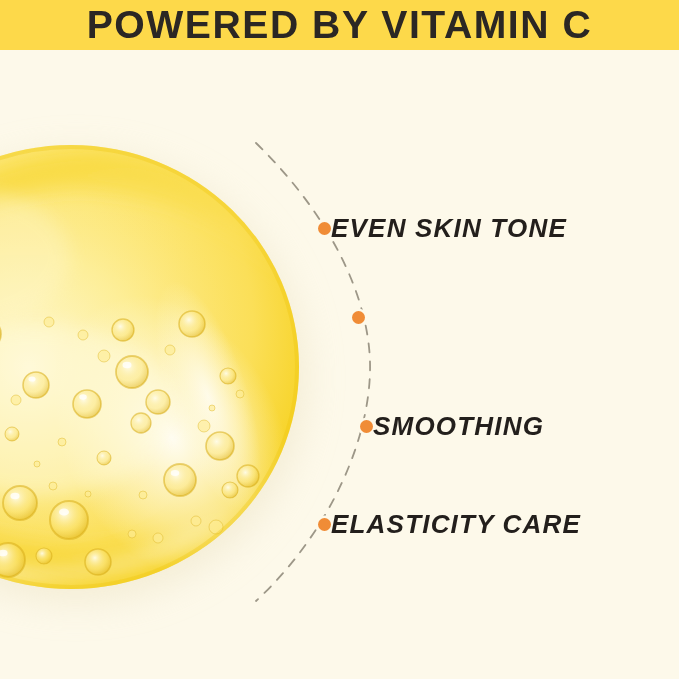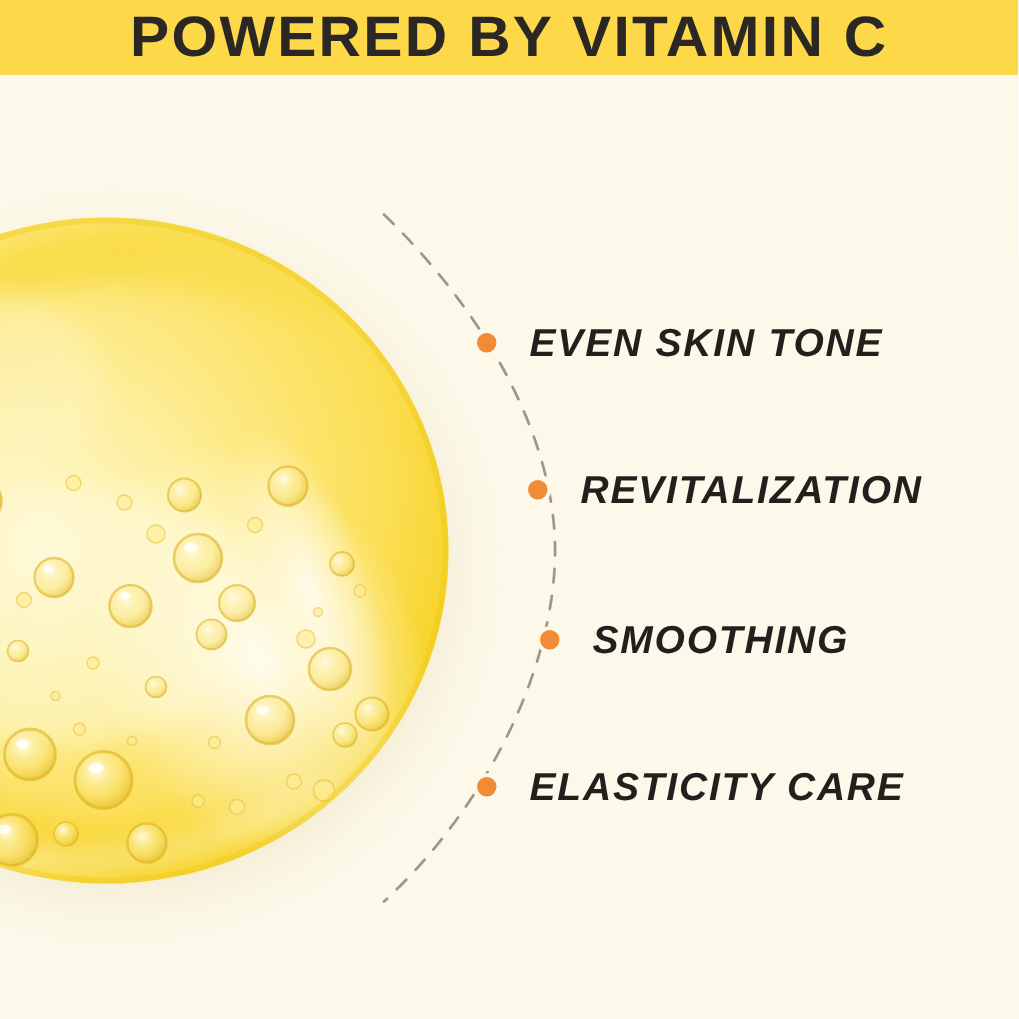--- a/index.html
+++ b/index.html
@@ -79,21 +79,20 @@
   }
   .benefit-dot {
     width: 13px;
     height: 13px;
     border-radius: 50%;
     background: #f08c36;
     flex: 0 0 auto;
     box-shadow: 0 0 0 2.5px #fdf9ea;
   }
   .benefit-label {
-    margin-left: 22px;
     font-family: "Liberation Sans", sans-serif;
     font-style: italic;
     font-weight: 700;
     font-size: 26px;
     letter-spacing: 1.2px;
     color: #231f1c;
     white-space: nowrap;
   }
 
   .item-0 { left: 318px; top: 213px; }
@@ -259,21 +258,20 @@
 
   <div class="benefits">
 
     <div class="benefit-item item-0">
       <span class="benefit-dot"></span>
       <span class="benefit-label">EVEN SKIN TONE</span>
     </div>
 
     <div class="benefit-item item-1">
       <span class="benefit-dot"></span>
-      <span class="benefit-label">REVITALIZATION</span>
     </div>
 
     <div class="benefit-item item-2">
       <span class="benefit-dot"></span>
       <span class="benefit-label">SMOOTHING</span>
     </div>
 
     <div class="benefit-item item-3">
       <span class="benefit-dot"></span>
       <span class="benefit-label">ELASTICITY CARE</span>

